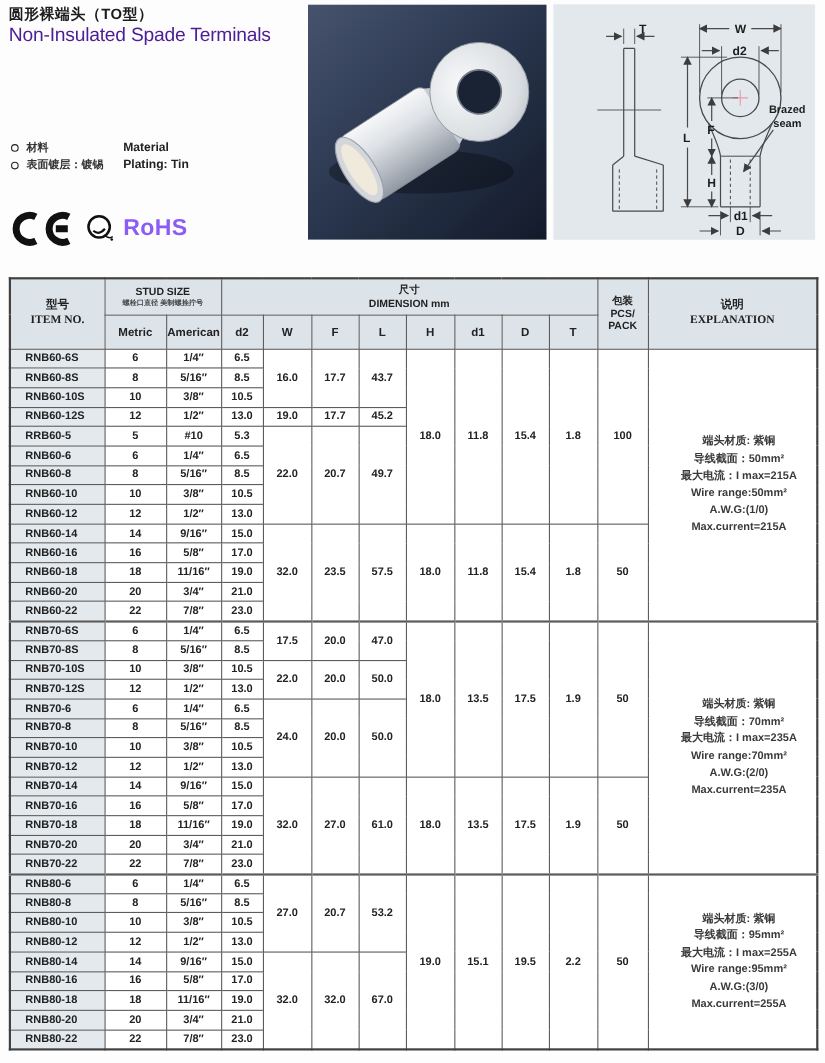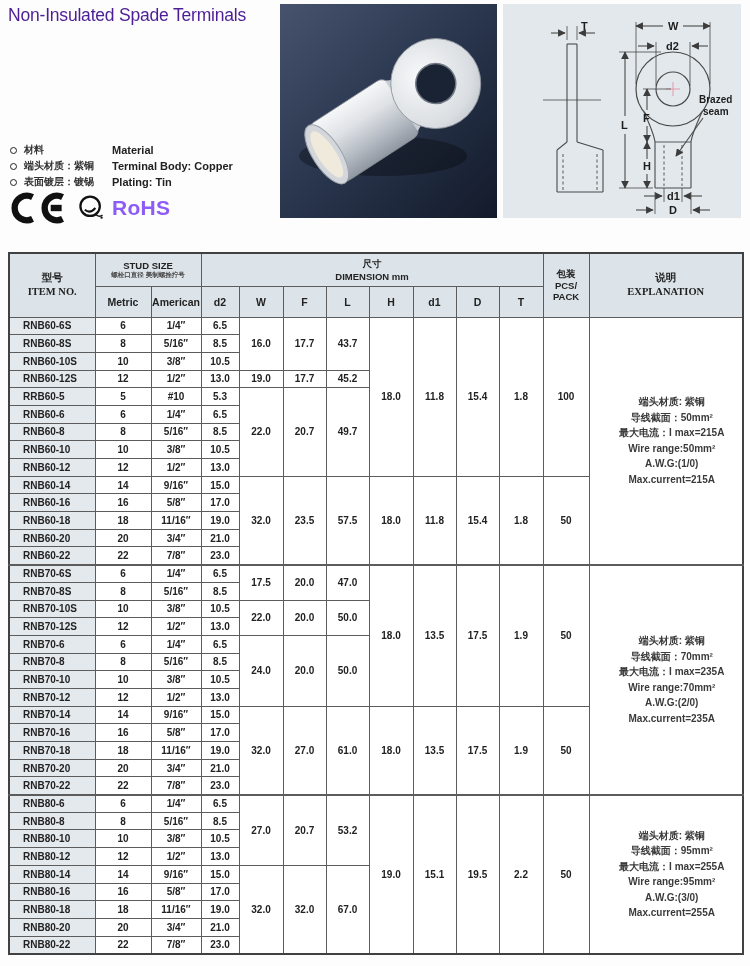--- a/index.html
+++ b/index.html
@@ -6,21 +6,21 @@
   body{
     width:750px;height:966px;position:relative;overflow:hidden;
     background:#fdfdfd;color:#1c1c1c;
     font-family:"Liberation Sans","DejaVu Sans",sans-serif;
   }
   
   .top{position:absolute;left:0;top:0;width:750px;height:250px;}
   .titles{position:absolute;left:8px;top:5px;line-height:1.15;}
   .title-zh{font-size:13.5px;font-weight:700;letter-spacing:0.5px;}
   .title-en{font-size:17.5px;font-weight:400;letter-spacing:-0.2px;color:#4c1d95;}
-  .mat-list{position:absolute;left:10px;top:126px;margin-top:16px;}
+  .mat-list{position:absolute;left:10px;top:126px;}
   .mat-row{display:flex;align-items:center;height:16px;}
   .bullet{width:5px;height:5px;border:1.4px solid #222;border-radius:50%;display:inline-block;margin-right:7px;flex:0 0 auto;}
   .mat-zh{width:88px;font-size:10px;font-weight:700;color:#333;}
   .mat-en{font-size:11px;font-weight:700;color:#222;text-align:right;}
   .logos{position:absolute;left:8px;top:190px;display:flex;align-items:center;height:36px;}
   .ce-svg{width:60px;height:32px;}
   .cert-svg{width:30px;height:34px;margin-left:8px;}
   .rohs{font-size:21px;font-weight:700;margin-left:6px;letter-spacing:0.3px;color:#8b5cf6;}
   .photo{position:absolute;left:280px;top:4px;width:217px;height:214px;}
   .photo svg{display:block;}
@@ -45,33 +45,29 @@
   .spec td.item{background:#e4e9ed;text-align:left;padding-left:13px;font-size:10px;}
   .spec tr.sec-start td{border-top-width:2px;}
   .spec td.expl{text-align:center;vertical-align:middle;padding-left:12px;font-size:10px;font-weight:700;color:#3a3a3a;line-height:1.55;}
 </style>
 </head>
 <body>
 
 <div class="top">
 
   <div class="titles">
+    <div class="title-zh">圆形裸端头（TO型）</div>
     <div class="title-en">Non-Insulated Spade Terminals</div>
   </div>
 
   <div class="mat-list">
     <div class="mat-row">
       <span class="bullet"></span>
       <span class="mat-zh">材料</span>
       <span class="mat-en">Material</span>
-    </div>
-    <div class="mat-row">
-      <span class="bullet"></span>
-      <span class="mat-zh">端头材质：紫铜</span>
-      <span class="mat-en">Terminal Body: Copper</span>
     </div>
     <div class="mat-row">
       <span class="bullet"></span>
       <span class="mat-zh">表面镀层：镀锡</span>
       <span class="mat-en">Plating: Tin</span>
     </div>
   </div>
 
   <div class="logos">
     <svg class="ce-svg" viewBox="0 0 66 34">

